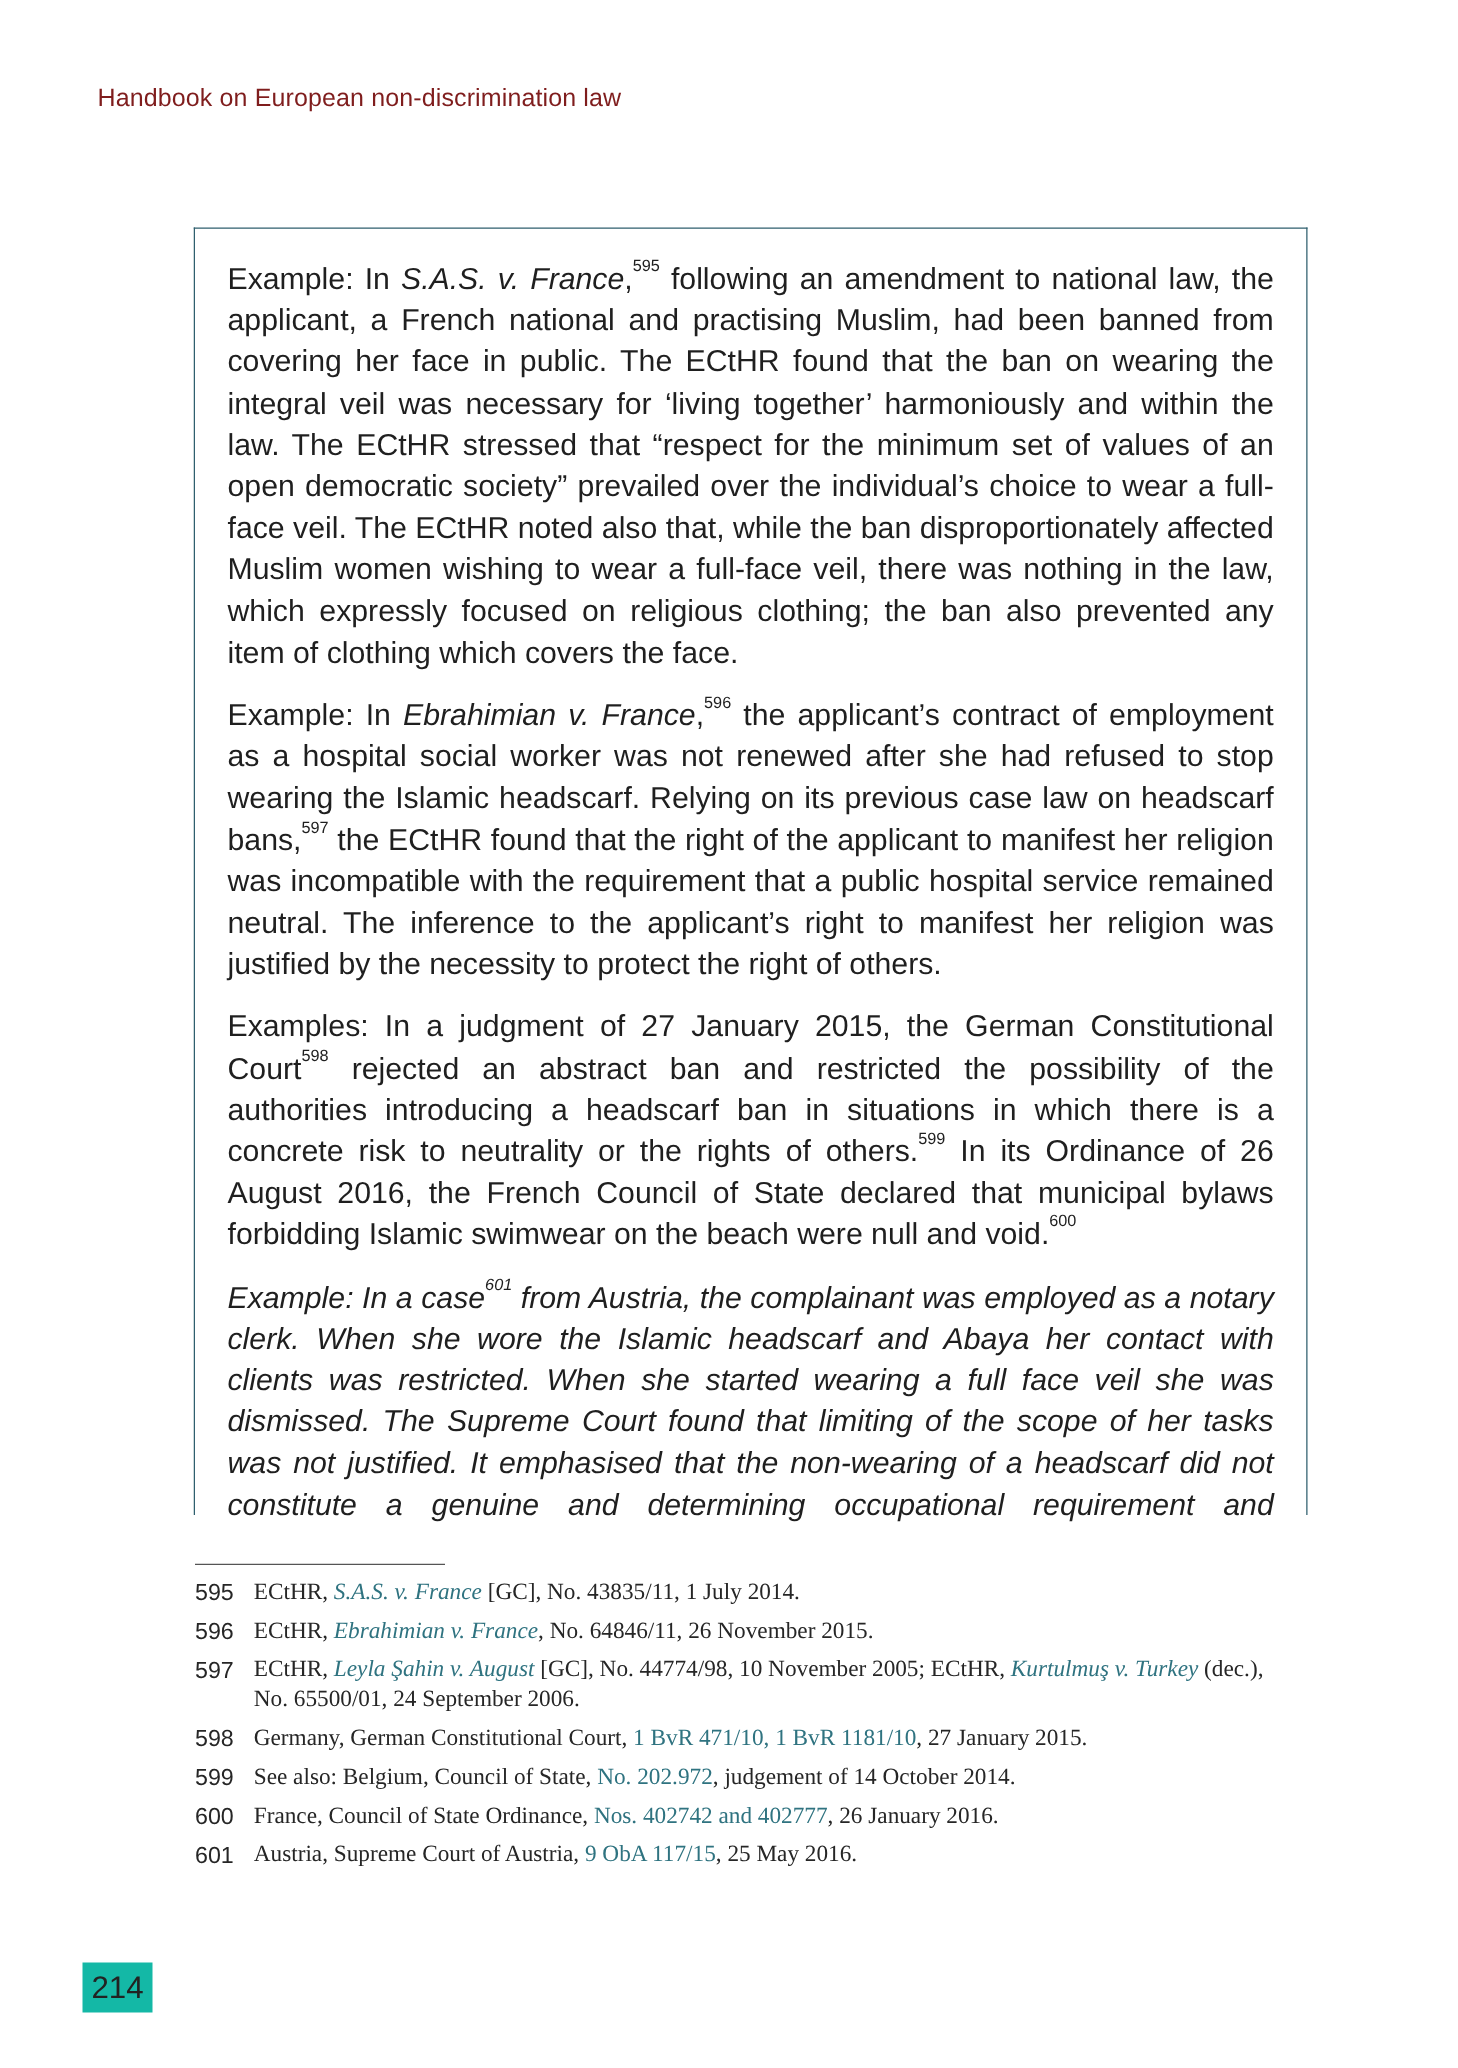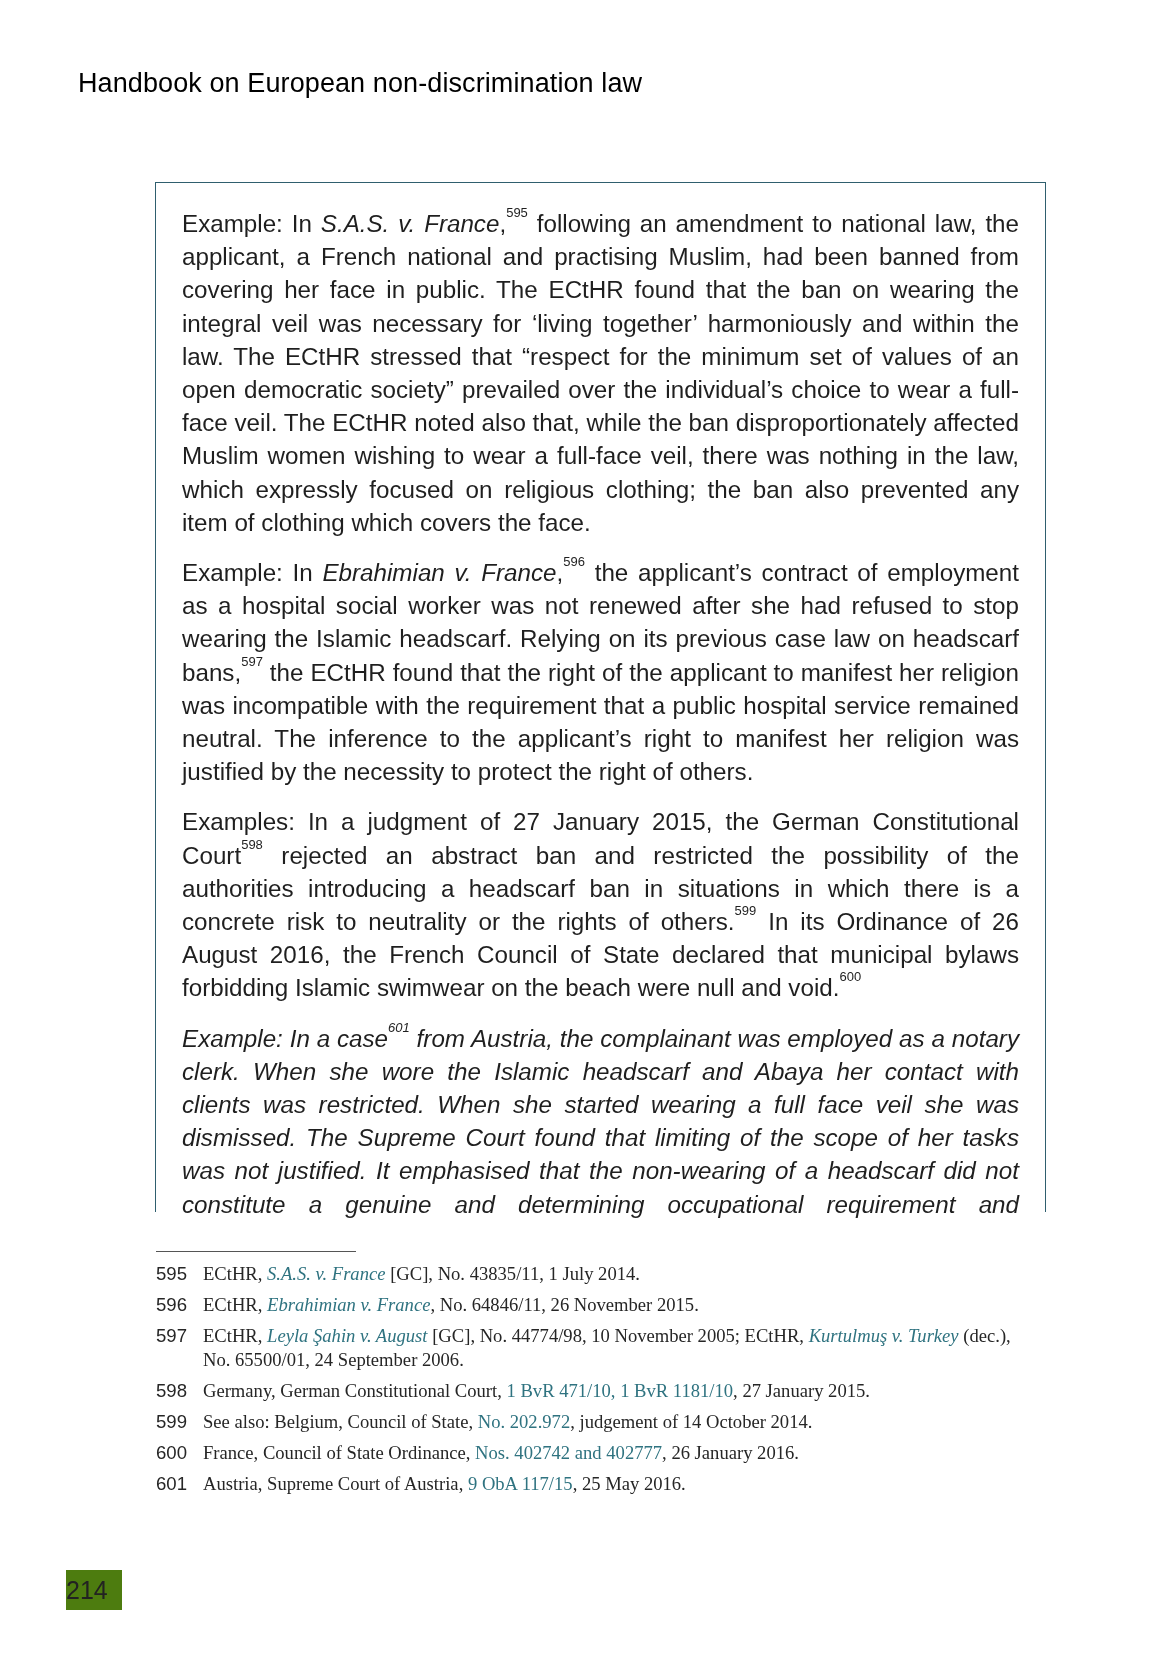--- a/index.html
+++ b/index.html
@@ -1,34 +1,34 @@
 <!DOCTYPE html>
 <html><head>
 <meta charset="utf-8">
 <style>
   html, body { margin:0; padding:0; background:#ffffff; }
   body { width:1166px; height:1654px; position:relative; overflow:hidden;
          font-family:"Liberation Sans", "DejaVu Sans", sans-serif; color:#1f1f1f; }
-  .running-head { position:absolute; left:78px; top:68px; font-size:27px; color:#000000; letter-spacing:0.1px; }
+  .running-head { position:absolute; left:78px; top:68px; font-size:20px; color:#7f1d1d; letter-spacing:0.1px; }
   .example-box { position:absolute; left:155px; top:182px; width:891px; height:1030px;
                  border:1.5px solid #2f5f6e; border-bottom:none; box-sizing:border-box; }
   .box-inner { position:absolute; left:26px; right:26px; top:8px;margin-top:16px; }
   .example { font-size:24.2px; line-height:33.2px; margin:0 0 17px 0; text-align:justify; text-align-last:left; }
   .example:last-child { text-align-last:justify;font-style:italic; }
   .example i { font-style:italic; }
   sup { font-size:13px; vertical-align:top; position:relative; top:-1px; line-height:1; }
   .fn-rule { position:absolute; left:156px; top:1251px; width:200px; height:1px; background:#555; }
   .footnotes { position:absolute; left:156px; top:1262px; width:860px; font-size:18.6px; line-height:24px; color:#262626; }
   .fn { display:flex; margin-bottom:7px; }
   .fn-num { width:47px; flex:none; }
   .fn-text { flex:1;font-family:Liberation Serif, serif; }
   .link { color:#2f7380; }
   .link i { font-style:italic; }
-  .page-num { position:absolute; left:66px; top:1570px; width:56px; height:40px; background:#4d7c0f;
-              font-size:25px; line-height:40px; text-align:left; color:#222; }
+  .page-num { position:absolute; left:66px; top:1570px; width:56px; height:40px; background:#14b8a6;
+              font-size:25px; line-height:40px; text-align:center; color:#222; }
 </style>
 </head>
 <body>
 
 <div class="running-head">Handbook on European non-discrimination law</div>
 
 <div class="example-box">
   <div class="box-inner">
     <p class="example"><span>Example: In </span><i>S.A.S. v. France</i><span>,</span><sup>595</sup><span> following an amendment to national law, the applicant, a French national and practising Muslim, had been banned from covering her face in public. The ECtHR found that the ban on wearing the integral veil was necessary for ‘living together’ harmoniously and within the law. The ECtHR stressed that “respect for the minimum set of values of an open democratic society” prevailed over the individual’s choice to wear a full-face veil. The ECtHR noted also that, while the ban disproportionately affected Muslim women wishing to wear a full-face veil, there was nothing in the law, which expressly focused on religious clothing; the ban also prevented any item of clothing which covers the face.</span></p>
 

